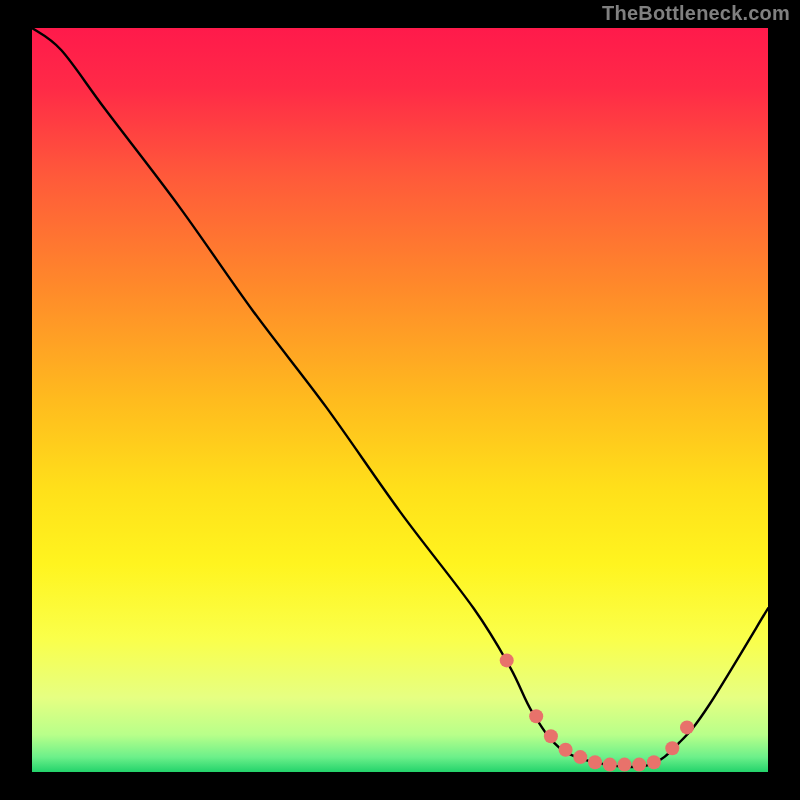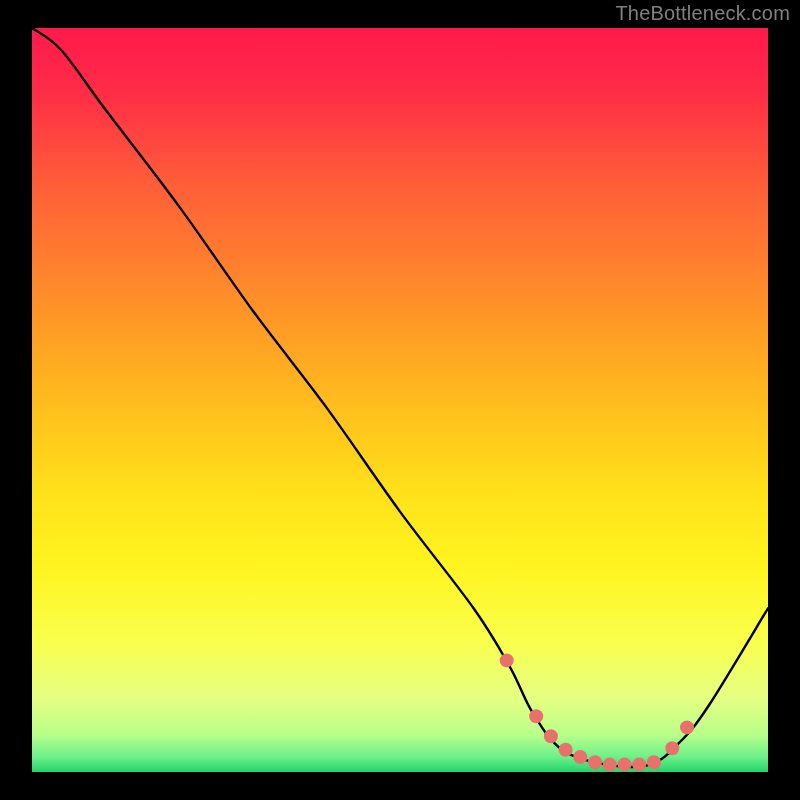--- a/index.html
+++ b/index.html
@@ -7,20 +7,21 @@
     padding: 0;
     width: 800px;
     height: 800px;
     background: #000;
     overflow: hidden;
   }
   .stage {
     position: relative;
     width: 800px;
     height: 800px;
+    font-weight: bold;
   }
   svg {
     display: block;
     position: absolute;
     top: 0;
     left: 0;
   }
   .attrib {
     position: absolute;
     top: 2px;

